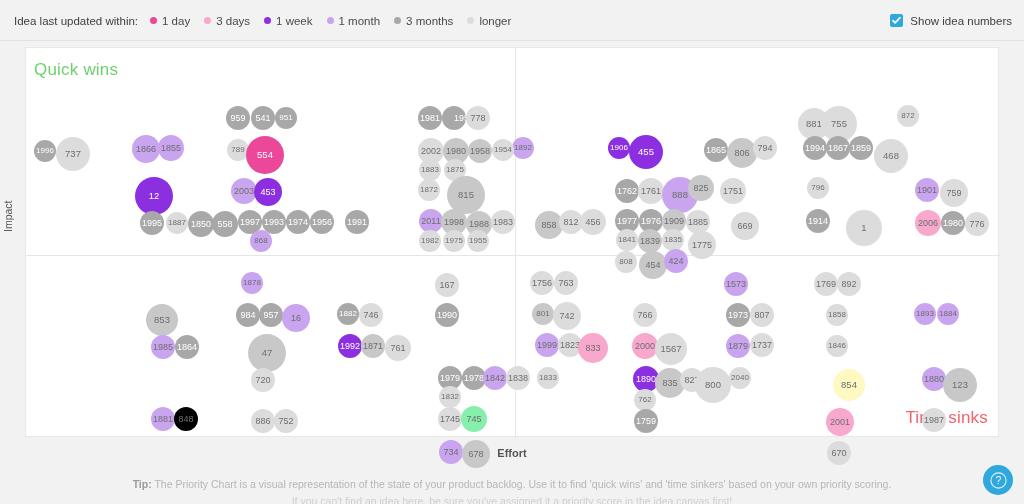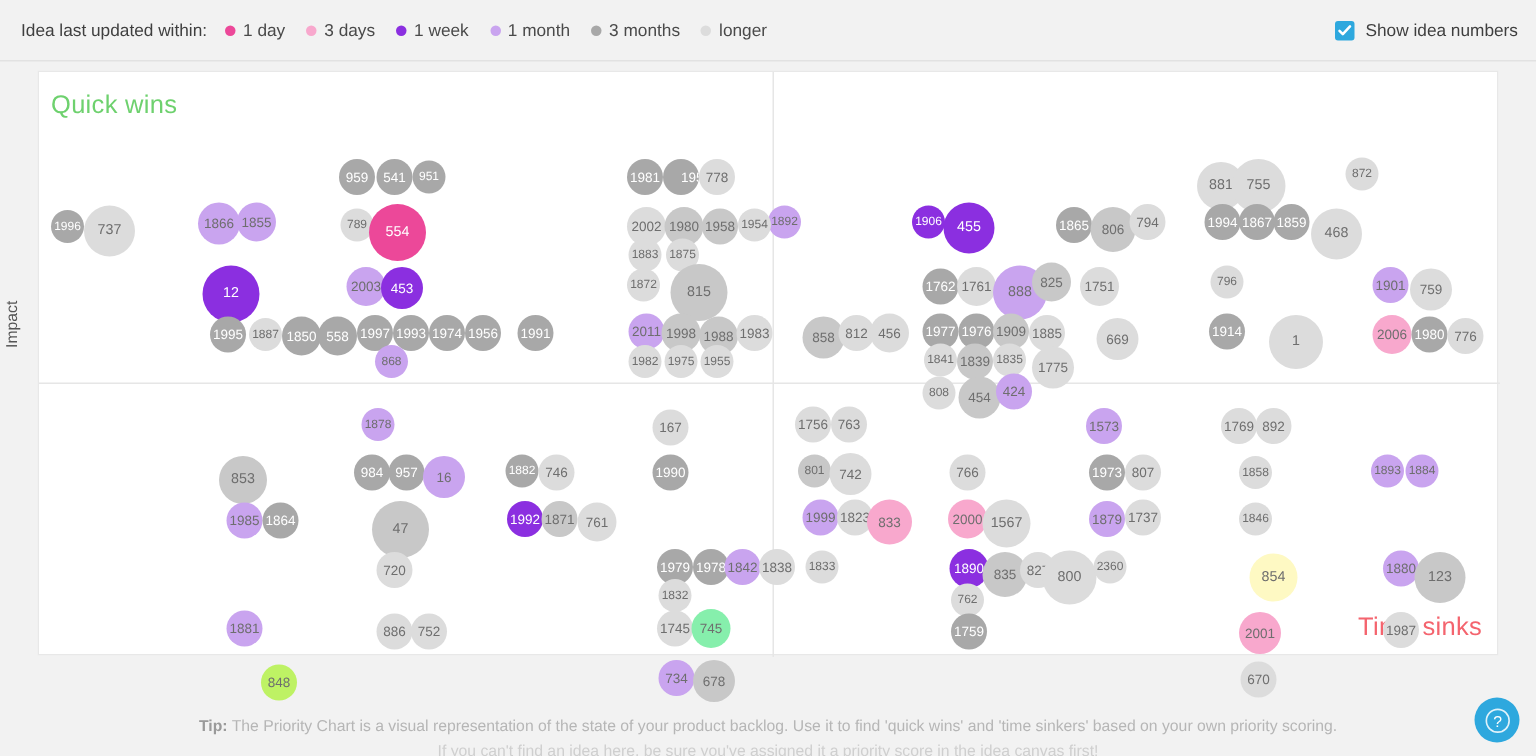--- a/index.html
+++ b/index.html
@@ -611,41 +611,41 @@
         <div class="bubble" style="left: 629px; top: 320px; width: 30px; height: 30px; background: rgb(200, 200, 200);">
           <span style="color: rgb(110, 110, 110); font-size: 9px;">835</span>
         </div>
         <div class="bubble" style="left: 654px; top: 320px; width: 24px; height: 24px; background: rgb(220, 220, 220);">
           <span style="color: rgb(110, 110, 110); font-size: 9px;">827</span>
         </div>
         <div class="bubble" style="left: 669px; top: 319px; width: 36px; height: 36px; background: rgb(220, 220, 220);">
           <span style="color: rgb(110, 110, 110); font-size: 9.5px;">800</span>
         </div>
         <div class="bubble" style="left: 703px; top: 319px; width: 22px; height: 22px; background: rgb(220, 220, 220);">
-          <span style="color: rgb(110, 110, 110); font-size: 8px;">2360</span>
+          <span style="color: rgb(110, 110, 110); font-size: 8px;">2040</span>
         </div>
         <div class="bubble" style="left: 807px; top: 321px; width: 32px; height: 32px; background: #fef9c3;">
           <span style="color: rgb(110, 110, 110); font-size: 9.5px;">854</span>
         </div>
         <div class="bubble" style="left: 896px; top: 319px; width: 24px; height: 24px; background: rgb(201, 164, 239);">
           <span style="color: rgb(110, 110, 110); font-size: 9px;">1880</span>
         </div>
         <div class="bubble" style="left: 917px; top: 320px; width: 34px; height: 34px; background: rgb(200, 200, 200);">
           <span style="color: rgb(110, 110, 110); font-size: 9.5px;">123</span>
         </div>
         <div class="bubble" style="left: 413px; top: 338px; width: 22px; height: 22px; background: rgb(220, 220, 220);">
           <span style="color: rgb(110, 110, 110); font-size: 8px;">1832</span>
         </div>
         <div class="bubble" style="left: 608px; top: 341px; width: 22px; height: 22px; background: rgb(220, 220, 220);">
           <span style="color: rgb(110, 110, 110); font-size: 8px;">762</span>
         </div>
         <div class="bubble" style="left: 125px; top: 359px; width: 24px; height: 24px; background: rgb(201, 164, 239);">
           <span style="color: rgb(110, 110, 110); font-size: 9px;">1881</span>
         </div>
-        <div class="bubble" style="left: 148px; top: 359px; width: 24px; height: 24px; background: #bef264; margin-top: 36px;">
+        <div class="bubble" style="left: 148px; top: 359px; width: 24px; height: 24px; background: #000000;">
           <span style="color: rgb(110, 110, 110); font-size: 9px;">848</span>
         </div>
         <div class="bubble" style="left: 225px; top: 361px; width: 24px; height: 24px; background: rgb(220, 220, 220);">
           <span style="color: rgb(110, 110, 110); font-size: 9px;">886</span>
         </div>
         <div class="bubble" style="left: 248px; top: 361px; width: 24px; height: 24px; background: rgb(220, 220, 220);">
           <span style="color: rgb(110, 110, 110); font-size: 9px;">752</span>
         </div>
         <div class="bubble" style="left: 412px; top: 359px; width: 24px; height: 24px; background: rgb(220, 220, 220);">
           <span style="color: rgb(110, 110, 110); font-size: 9px;">1745</span>
@@ -668,20 +668,21 @@
         <div class="bubble" style="left: 436px; top: 392px; width: 28px; height: 28px; background: rgb(200, 200, 200);">
           <span style="color: rgb(110, 110, 110); font-size: 9px;">678</span>
         </div>
         <div class="bubble" style="left: 801px; top: 393px; width: 24px; height: 24px; background: rgb(220, 220, 220);">
           <span style="color: rgb(110, 110, 110); font-size: 9px;">670</span>
         </div>
       </div>
   </div>
 
   <div id="ylabel">Impact</div>
+  <div id="xlabel">Effort</div>
 
   <div id="footer">
     <div id="tip-line1">
       <b>Tip:</b>
       <span>The Priority Chart is a visual representation of the state of your product backlog. Use it to find 'quick wins' and 'time sinkers' based on your own priority scoring.</span>
     </div>
     <div id="tip-line2">If you can't find an idea here, be sure you've assigned it a priority score in the idea canvas first!</div>
   </div>
 
   <div id="help-button">

